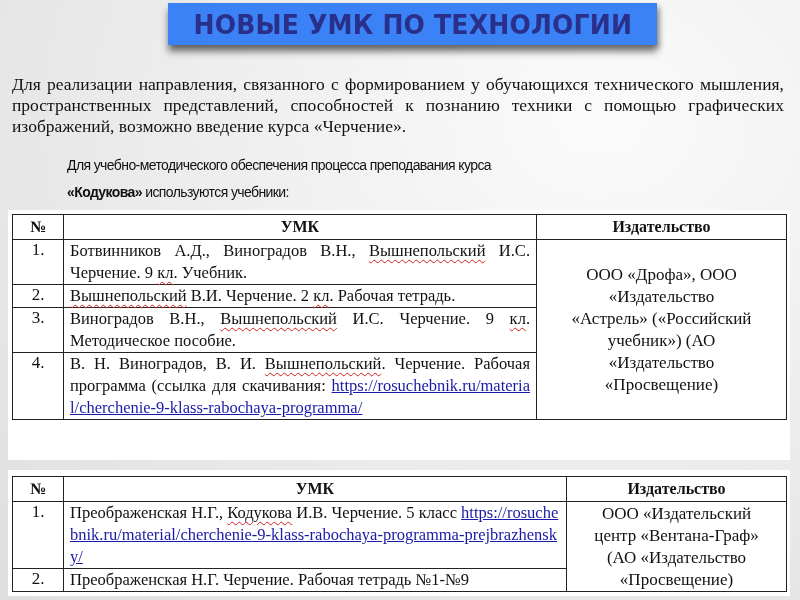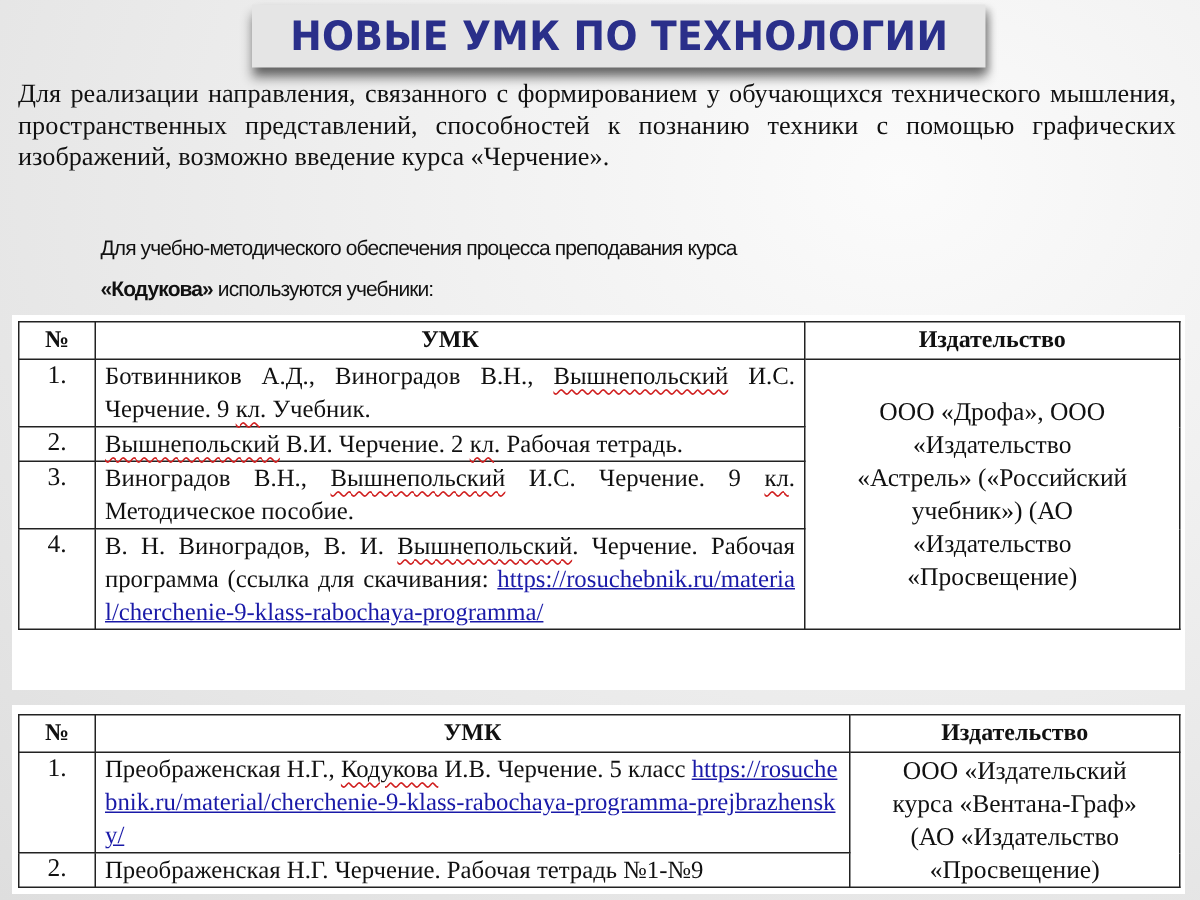--- a/index.html
+++ b/index.html
@@ -3,30 +3,30 @@
 <meta charset="utf-8">
 <style>
   html, body { margin:0; padding:0; }
   body {
     width:800px; height:600px; overflow:hidden; position:relative;
     background: radial-gradient(ellipse at 75% 20%, #fbfbfb 0%, #eeeeee 45%, #dedede 100%);
     font-family: "Liberation Serif", serif; color:#111;
   }
   .title-box {
     position:absolute; left:168px; top:3px; width:489px; height:42px;
-    background:#e5e5e5;
+    background:#3b82f6;
     box-shadow: 0 7px 7px rgba(0,0,0,0.45), 3px 3px 5px rgba(0,0,0,0.25);
     display:flex; align-items:center; justify-content:center;
   }
   .title-text {
     font-family:"DejaVu Sans", sans-serif; font-weight:bold; font-size:27px;
     color:#2a2f8a; letter-spacing:0.2px; transform:scaleX(0.93);
   }
   .intro {
-    position:absolute; left:12px; top:52px; width:772px;
+    position:absolute; left:12px; top:74px; width:772px;
     font-size:17.5px; line-height:21px; text-align:justify;
     font-family:"Liberation Serif", serif;
   }
   .lead {
     position:absolute; left:67px; top:152px; width:700px;
     font-size:14px; line-height:27px; font-family:"Liberation Sans", sans-serif;
     letter-spacing:-0.6px; transform-origin:left top;
   }
   .lead b { font-weight:bold; }
   .panel { position:absolute; background:#fff; }
@@ -84,20 +84,20 @@
 <table style="left:12px; top:476px; width:775px;">
   <tbody>
       <tr>
     <th style="width:38px;">№</th>
     <th style="width:490px;">УМК</th>
     <th>Издательство</th>
   </tr>
   <tr>
     <td class="num">1.</td>
     <td class="umk" style="text-align:left;"><span>Преображенская Н.Г., </span><span class="spell">Кодукова</span><span> И.В. Черчение. 5 класс </span><a class="link">https://rosuchebnik.ru/material/cherchenie-9-klass-rabochaya-programma-prejbrazhensky/</a></td>
-    <td class="pub" rowspan="2" style="padding:0 14px;">ООО «Издательский курса «Вентана-Граф» (АО «Издательство «Просвещение)</td>
+    <td class="pub" rowspan="2" style="padding:0 14px;">ООО «Издательский центр «Вентана-Граф» (АО «Издательство «Просвещение)</td>
   </tr>
   <tr>
     <td class="num">2.</td>
     <td class="umk" style="text-align:left;font-family:Liberation Serif, serif;">Преображенская Н.Г. Черчение. Рабочая тетрадь №1-№9</td>
   </tr>
 </tbody>
   </table>
 
 </body></html>

